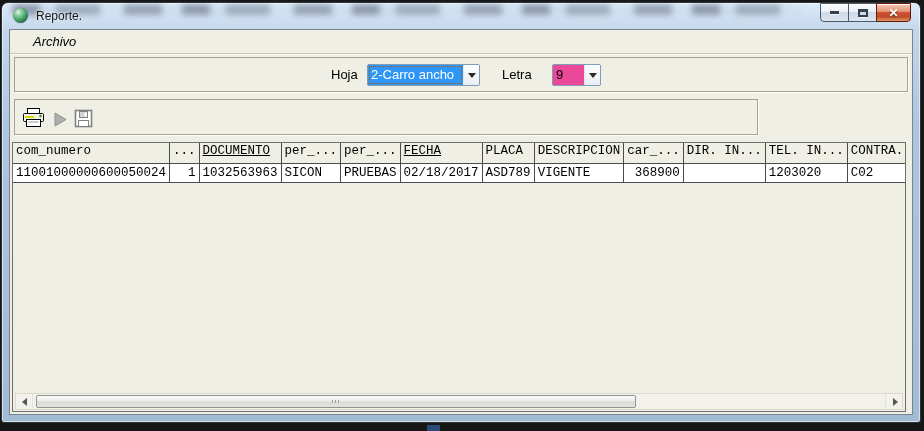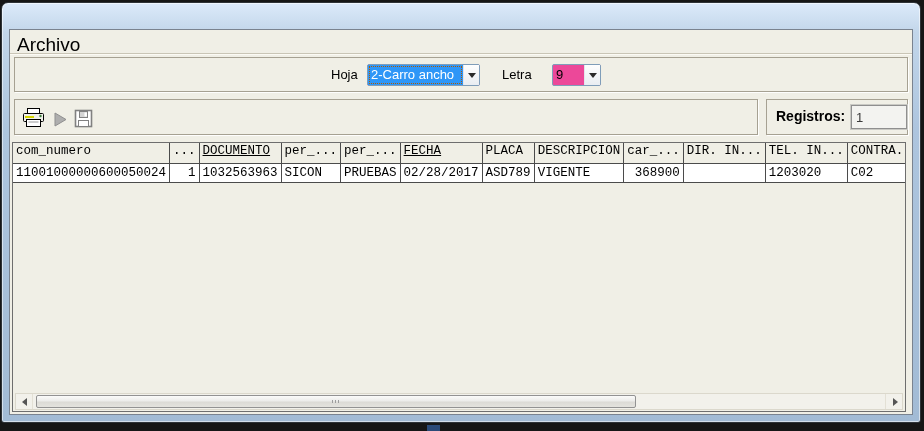--- a/index.html
+++ b/index.html
@@ -58,21 +58,21 @@
 
   
   .client{
     position:absolute; left:7px; right:7px; top:26px; bottom:7px;
     background:#f0efe6; border:1px solid #7a838f;
   }
   .menubar{
     position:absolute; left:0; right:0; top:0; height:24px;
     border-bottom:1px solid #c9c5b6; box-shadow:0 1px 0 #fbfaf4;
   }
-  .menu-item{ display:inline-block; padding:4px 8px 0 7px; font-size:19px; color:#000; }
+  .menu-item{ display:inline-block; padding:4px 8px 0 23px; font-size:13px; color:#000;font-style:italic; }
 
   .etched{
     position:absolute; border:1px solid #a6a192; background:#f0efe6;
     box-shadow:1px 1px 0 rgba(255,255,255,.9);
   }
   .toolbar-sheet{ left:4px; right:4px; top:27px; height:35px; }
   .toolbar-actions{ left:4px; top:69px; width:744px; height:36px; }
   .registros-panel{ left:756px; right:4px; top:69px; height:36px; }
 
   .field-label{ position:absolute; top:9px; font-size:13px; color:#000; }
@@ -142,20 +142,36 @@
   .sb-thumb::after{ content:""; position:absolute; left:50%; margin-left:-4px; top:4px; bottom:4px; width:8px;
     background:repeating-linear-gradient(90deg,#9d9d9d 0 1px,transparent 1px 3px); }
 
   .taskbar-hint{ position:absolute; left:427px; bottom:0; width:13px; height:6px; background:#2b4a78; }
 </style>
 </head>
 <body>
 
 <div class="window">
 
+  <div class="titlebar">
+    <div class="titlebar-blur"></div>
+    <div class="app-icon"></div>
+    <div class="window-title">Reporte.</div>
+    <div class="caption-group">
+      <div class="cap-btn min">
+        <span class="glyph-min"></span>
+      </div>
+      <div class="cap-btn">
+        <span class="glyph-max"></span>
+      </div>
+      <div class="cap-btn close">
+        <span class="glyph-close">✕</span>
+      </div>
+    </div>
+  </div>
 
   <div class="client">
 
     <div class="menubar">
       <span class="menu-item">Archivo</span>
     </div>
 
     <div class="etched toolbar-sheet">
       <span class="field-label" style="left:316px">Hoja</span>
       <div class="combo" style="left:352px;width:113px">
@@ -188,24 +204,20 @@
       <button class="tool-btn" style="left:56px;top:6px">
         <svg width="19" height="19" viewBox="0 0 19 19">
           <rect x="1.5" y="1.5" width="16" height="16" fill="#ffffff" stroke="#818181" stroke-width="1.6"></rect>
           <rect x="5.5" y="2.5" width="8" height="6" fill="#d4d4d4" stroke="#818181"></rect>
           <rect x="10.5" y="3.5" width="2.4" height="4" fill="#ffffff"></rect>
           <rect x="4.5" y="11.5" width="10" height="6" fill="#ffffff" stroke="#818181"></rect>
         </svg>
       </button>
     </div>
 
-    <div class="etched registros-panel">
-      <span class="registros-label">Registros:</span>
-      <input class="registros-input" type="text" value="1" style="">
-    </div>
 
     <div class="grid">
       <table class="report">
         <thead>
             <tr>
               <th style="width: 160px; text-align: left;">com_numero</th>
               <th style="width: 34px; text-align: right;">...</th>
               <th style="width: 82px; text-align: left; text-decoration: underline;">DOCUMENTO</th>
               <th style="width: 63px; text-align: left;">per_...</th>
               <th style="width: 65px; text-align: left;">per_...</th>
@@ -218,21 +230,21 @@
               <th style="width: 70px; text-align: left;">CONTRA...</th>
             </tr>
           </thead>
         <tbody>
             <tr>
               <td style="text-align: left;">11001000000600050024</td>
               <td style="text-align: right;">1</td>
               <td style="text-align: right;">1032563963</td>
               <td style="text-align: left;">SICON</td>
               <td style="text-align: center;">PRUEBAS</td>
-              <td style="text-align: left;">02/28/2017</td>
+              <td style="text-align: left;">02/18/2017</td>
               <td style="text-align: left;">ASD789</td>
               <td style="text-align: left;">VIGENTE</td>
               <td style="text-align: right;">368900</td>
               <td style="text-align: left;"></td>
               <td style="text-align: left;">1203020</td>
               <td style="text-align: left;">C02</td>
             </tr>
           </tbody>
       </table>
       <div class="hscroll">

